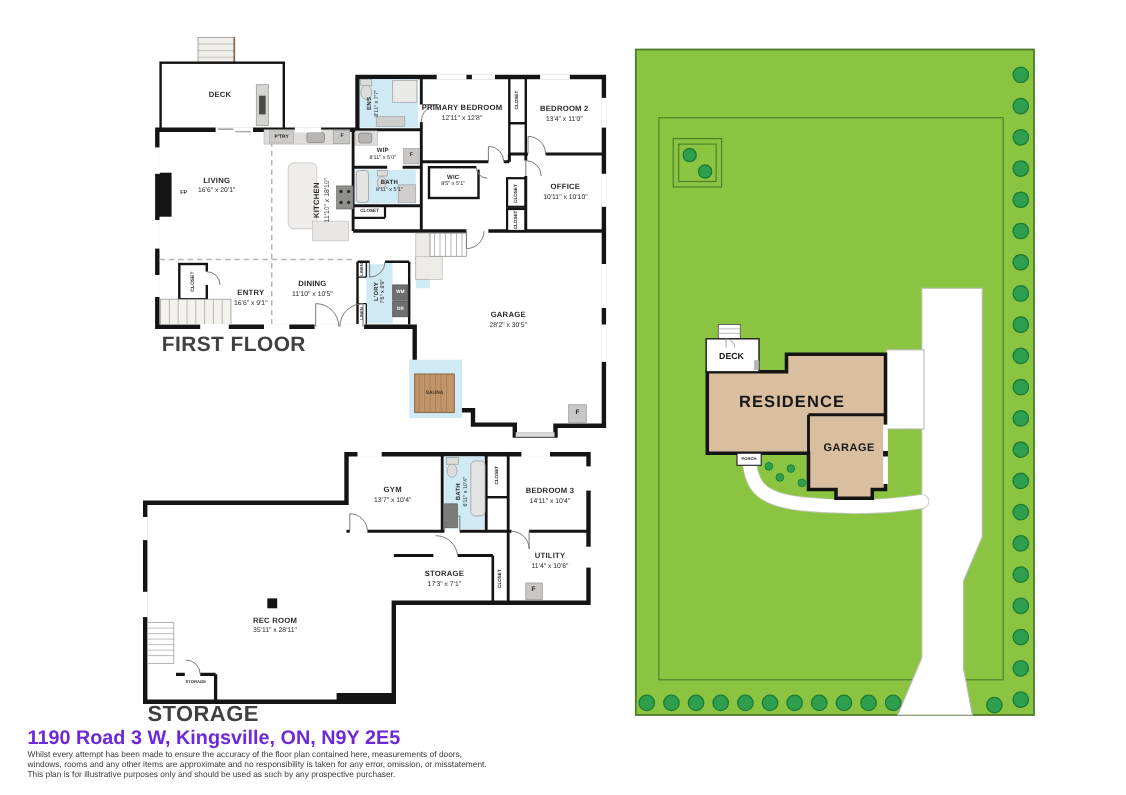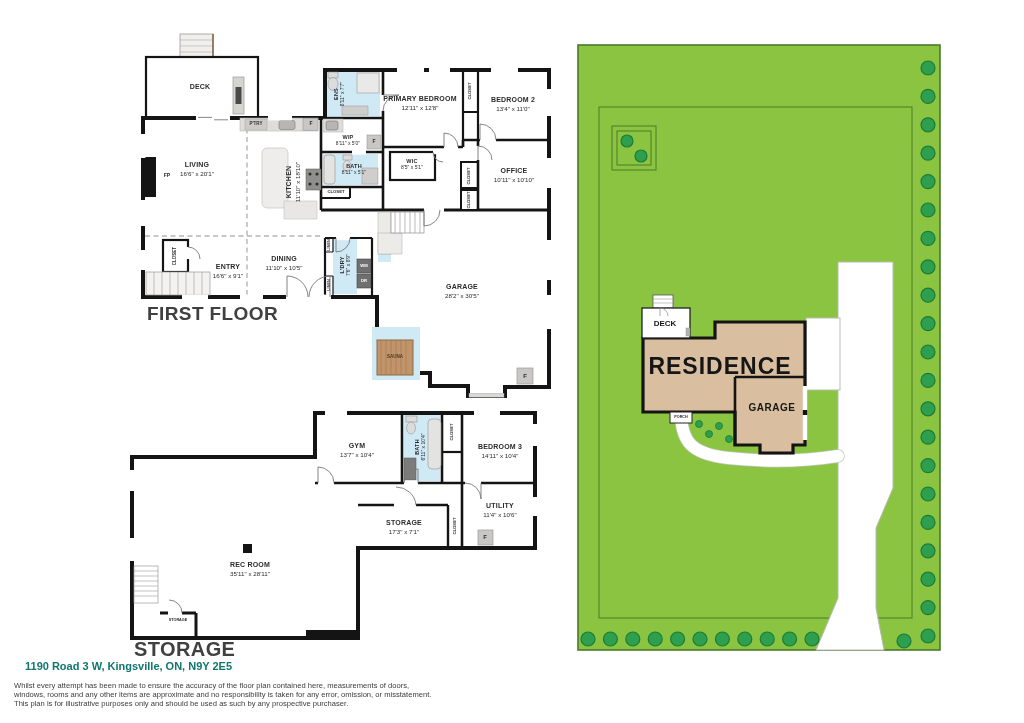--- a/index.html
+++ b/index.html
@@ -13,25 +13,25 @@
   .lbl.small .nm{font-size:5.5px;}
   .lbl.small .dm{font-size:5px;}
   .rot{transform:translate(-50%,-50%) rotate(-90deg);}
   .u5{font-size:5px;font-weight:bold;}
   .u45{font-size:4.5px;font-weight:bold;}
   .u42{font-size:4.2px;font-weight:bold;}
   .u38{font-size:3.8px;font-weight:bold;}
   .u6{font-size:6px;font-weight:bold;}
   .wht{color:#fff;}
   .plan-title{position:absolute;font-weight:800;color:#404040;font-size:19px;letter-spacing:.4px;z-index:5;}
-  .site-big{font-size:23px;font-weight:600;letter-spacing:1px;color:#161616;}
+  .site-big{font-size:15px;font-weight:600;letter-spacing:1px;color:#161616;}
   .site-mid{font-size:10px;font-weight:600;letter-spacing:.5px;color:#161616;}
   .site-sm{font-size:8px;font-weight:600;color:#161616;}
-  .addr{position:absolute;left:25px;top:660px;font-size:11px;font-weight:700;color:#0f766e;z-index:5;}
-  .disc{position:absolute;left:14px;font-size:7.6px;color:#3c3c3c;z-index:5;}
+  .addr{position:absolute;left:25px;top:660px;font-size:18px;font-weight:700;color:#6d28d9;z-index:5;}
+  .disc{position:absolute;left:25px;font-size:7.6px;color:#3c3c3c;z-index:5;}
   .wmark{position:absolute;left:357px;top:698px;font-size:15.5px;color:#c3c6c8;z-index:5;letter-spacing:.3px;}
   .tree{fill:#2e9e4f;stroke:#1d7c35;stroke-width:1.2;}
   .bush{fill:#2e9e4f;stroke:#1d7c35;stroke-width:.8;}
 </style>
 </head>
 <body>
 
 <div id="canvas">
 
 <svg id="plan-svg" width="1024" height="723" viewBox="0 0 1024 723">

